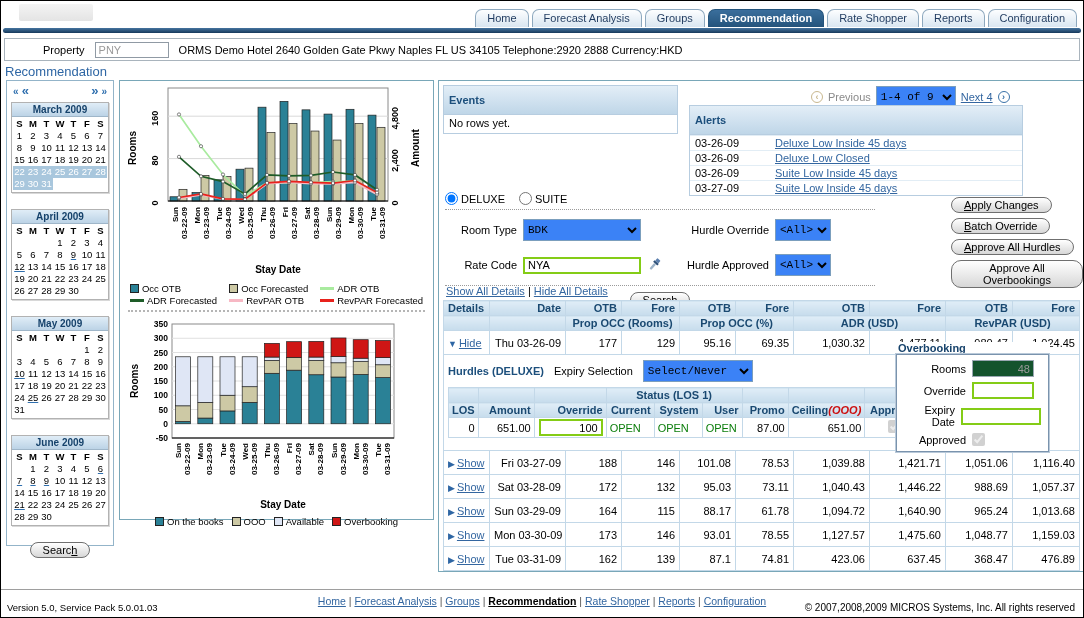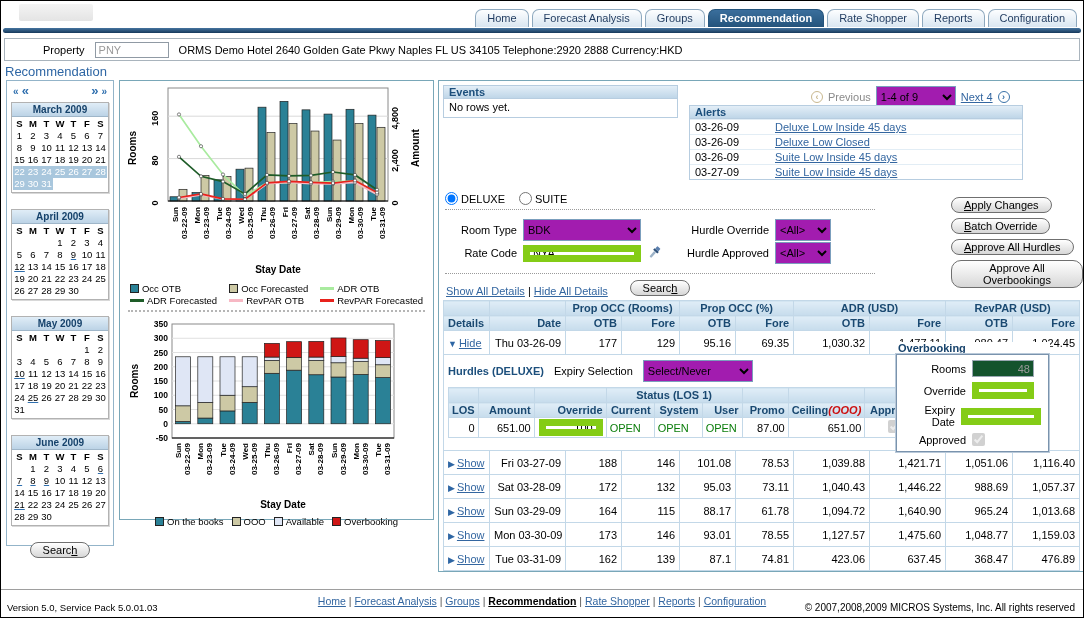--- a/index.html
+++ b/index.html
@@ -47,43 +47,43 @@
   .legend.one-row { grid-template-columns:repeat(4,auto); gap:1px 8px; }
   .legend-item { display:flex; align-items:center; gap:3px; white-space:nowrap; }
   .legend-swatch { display:inline-block; width:9px; height:9px; border:1px solid #222; }
   .legend-line { display:inline-block; width:14px; height:3px; }
   .chart-sep { width:96%; border-top:2px dotted #b5b5b5; margin:4px auto; }
 
   
   .main-panel { position:absolute; left:437px; top:79px; width:646px; height:492px;
                 border:1px solid #79a7b8; background:#fff; }
   .box-header { background:linear-gradient(#e3eef7,#bfd6e8); color:#1c4f7c; font-weight:bold;
-                padding:0 5px; border-bottom:1px solid #b7cde0; }
+                padding:8px 5px; border-bottom:1px solid #b7cde0; }
   .events-box { position:absolute; top:4px; left:4px; width:235px; border:1px solid #b7cde0; }
   .events-body { padding:2px 5px 4px; }
   .pagination { position:absolute; top:5px; left:372px; display:flex; align-items:center; gap:5px; }
   .pg-circle { display:inline-block; width:12px; height:12px; border-radius:50%; font-size:9px; line-height:10px;
                text-align:center; font-weight:bold; }
   .pg-circle.prev { border:1px solid #c9b88f; color:#c9b88f; }
   .pg-circle.next { border:1px solid #3a72a8; color:#3a72a8; cursor:pointer; }
   .pg-prev-label { color:#8a8a8a; }
   a.blue-link { color:#3366a0; text-decoration:underline; cursor:pointer; }
   .alerts-box { position:absolute; top:24px; left:250px; width:334px; border:1px solid #b7cde0; background:#fff; }
   .alert-row { display:flex; border-top:1px solid #e2edf5; padding:1px 5px; }
   .alert-date { width:80px; }
 
   .filter-area { position:absolute; top:103px; left:6px; width:430px;margin-top:8px; }
   .radio-row { display:flex; align-items:center; gap:14px; margin-bottom:4px; }
   .radio-row label { display:flex; align-items:center; gap:3px; }
   .dotted-box { border-top:1px dotted #9a9a9a; border-bottom:1px dotted #9a9a9a; padding:9px 2px;
-                display:grid; grid-template-columns:70px 118px 18px 98px 56px; gap:1px 6px; align-items:center; }
+                display:grid; grid-template-columns:70px 118px 18px 98px 56px; gap:13px 6px; align-items:center; }
   .flabel { text-align:right; }
   select, input[type=text] { font-family:inherit; font-size:11px; }
-  select { height:22px; border:1px solid #7b9ebd; background:#a21caf; }
-  .tbox { height:17px; border:7px solid #84cc16; padding:0 3px; }
+  select { height:22px; border:1px solid #7b9ebd; background:#3b82f6;font-family:Liberation Mono, monospace; }
+  .tbox { height:17px; border:2px solid #84cc16; padding:0 3px; }
   .search-row { text-align:center; margin-top:6px; }
   .action-buttons { position:absolute; top:116px; left:512px; display:flex; flex-direction:column; gap:5px; align-items:flex-start; }
 
   .details-toolbar { position:absolute; top:204px; left:7px; }
   .rec-table-wrap { position:absolute; top:219px; left:4px; width:636px; }
   table.rec { border-collapse:collapse; width:636px; table-layout:fixed; }
   table.rec th, table.rec td { border:1px solid #c3d8e8; font-size:11px; padding:1px 4px; overflow:hidden; white-space:nowrap; }
   table.rec th { background:linear-gradient(#e0edf7,#c6dcec); color:#1a4971; font-weight:bold; text-align:right; }
   table.rec th.lft { text-align:left; }
   table.rec td.num, table.rec td.date { text-align:right; }
@@ -657,38 +657,38 @@
             <col style="width:58px">
           <col style="width:56px">
             <col style="width:58px">
           <col style="width:76px">
             <col style="width:76px">
           <col style="width:67px">
             <col style="width:67px">
         </colgroup>
         <thead>
           <tr>
-            <th></th>
-              <th></th>
-            <th colspan="2" style="text-align:center">Prop OCC (Rooms)</th>
-            <th colspan="2" style="text-align:center">Prop OCC (%)</th>
-            <th colspan="2" style="text-align:center">ADR (USD)</th>
-            <th colspan="2" style="text-align:center">RevPAR (USD)</th>
-          </tr>
-          <tr>
             <th class="lft">Details</th>
             <th>Date</th>
             <th>OTB</th>
             <th>Fore</th>
             <th>OTB</th>
             <th>Fore</th>
             <th>OTB</th>
             <th>Fore</th>
             <th>OTB</th>
             <th>Fore</th>
+          </tr>
+          <tr>
+            <th></th>
+              <th></th>
+            <th colspan="2" style="text-align:center">Prop OCC (Rooms)</th>
+            <th colspan="2" style="text-align:center">Prop OCC (%)</th>
+            <th colspan="2" style="text-align:center">ADR (USD)</th>
+            <th colspan="2" style="text-align:center">RevPAR (USD)</th>
           </tr>
         </thead>
         <tbody>
           <tr>
             <td class="details-cell"><span class="tri">▼</span><a class="blue-link">Hide</a></td>
             <td class="date green-edge">Thu 03-26-09</td>
             <td class="num">177</td>
             <td class="num">129</td>
             <td class="num">95.16</td>
             <td class="num">69.35</td>

